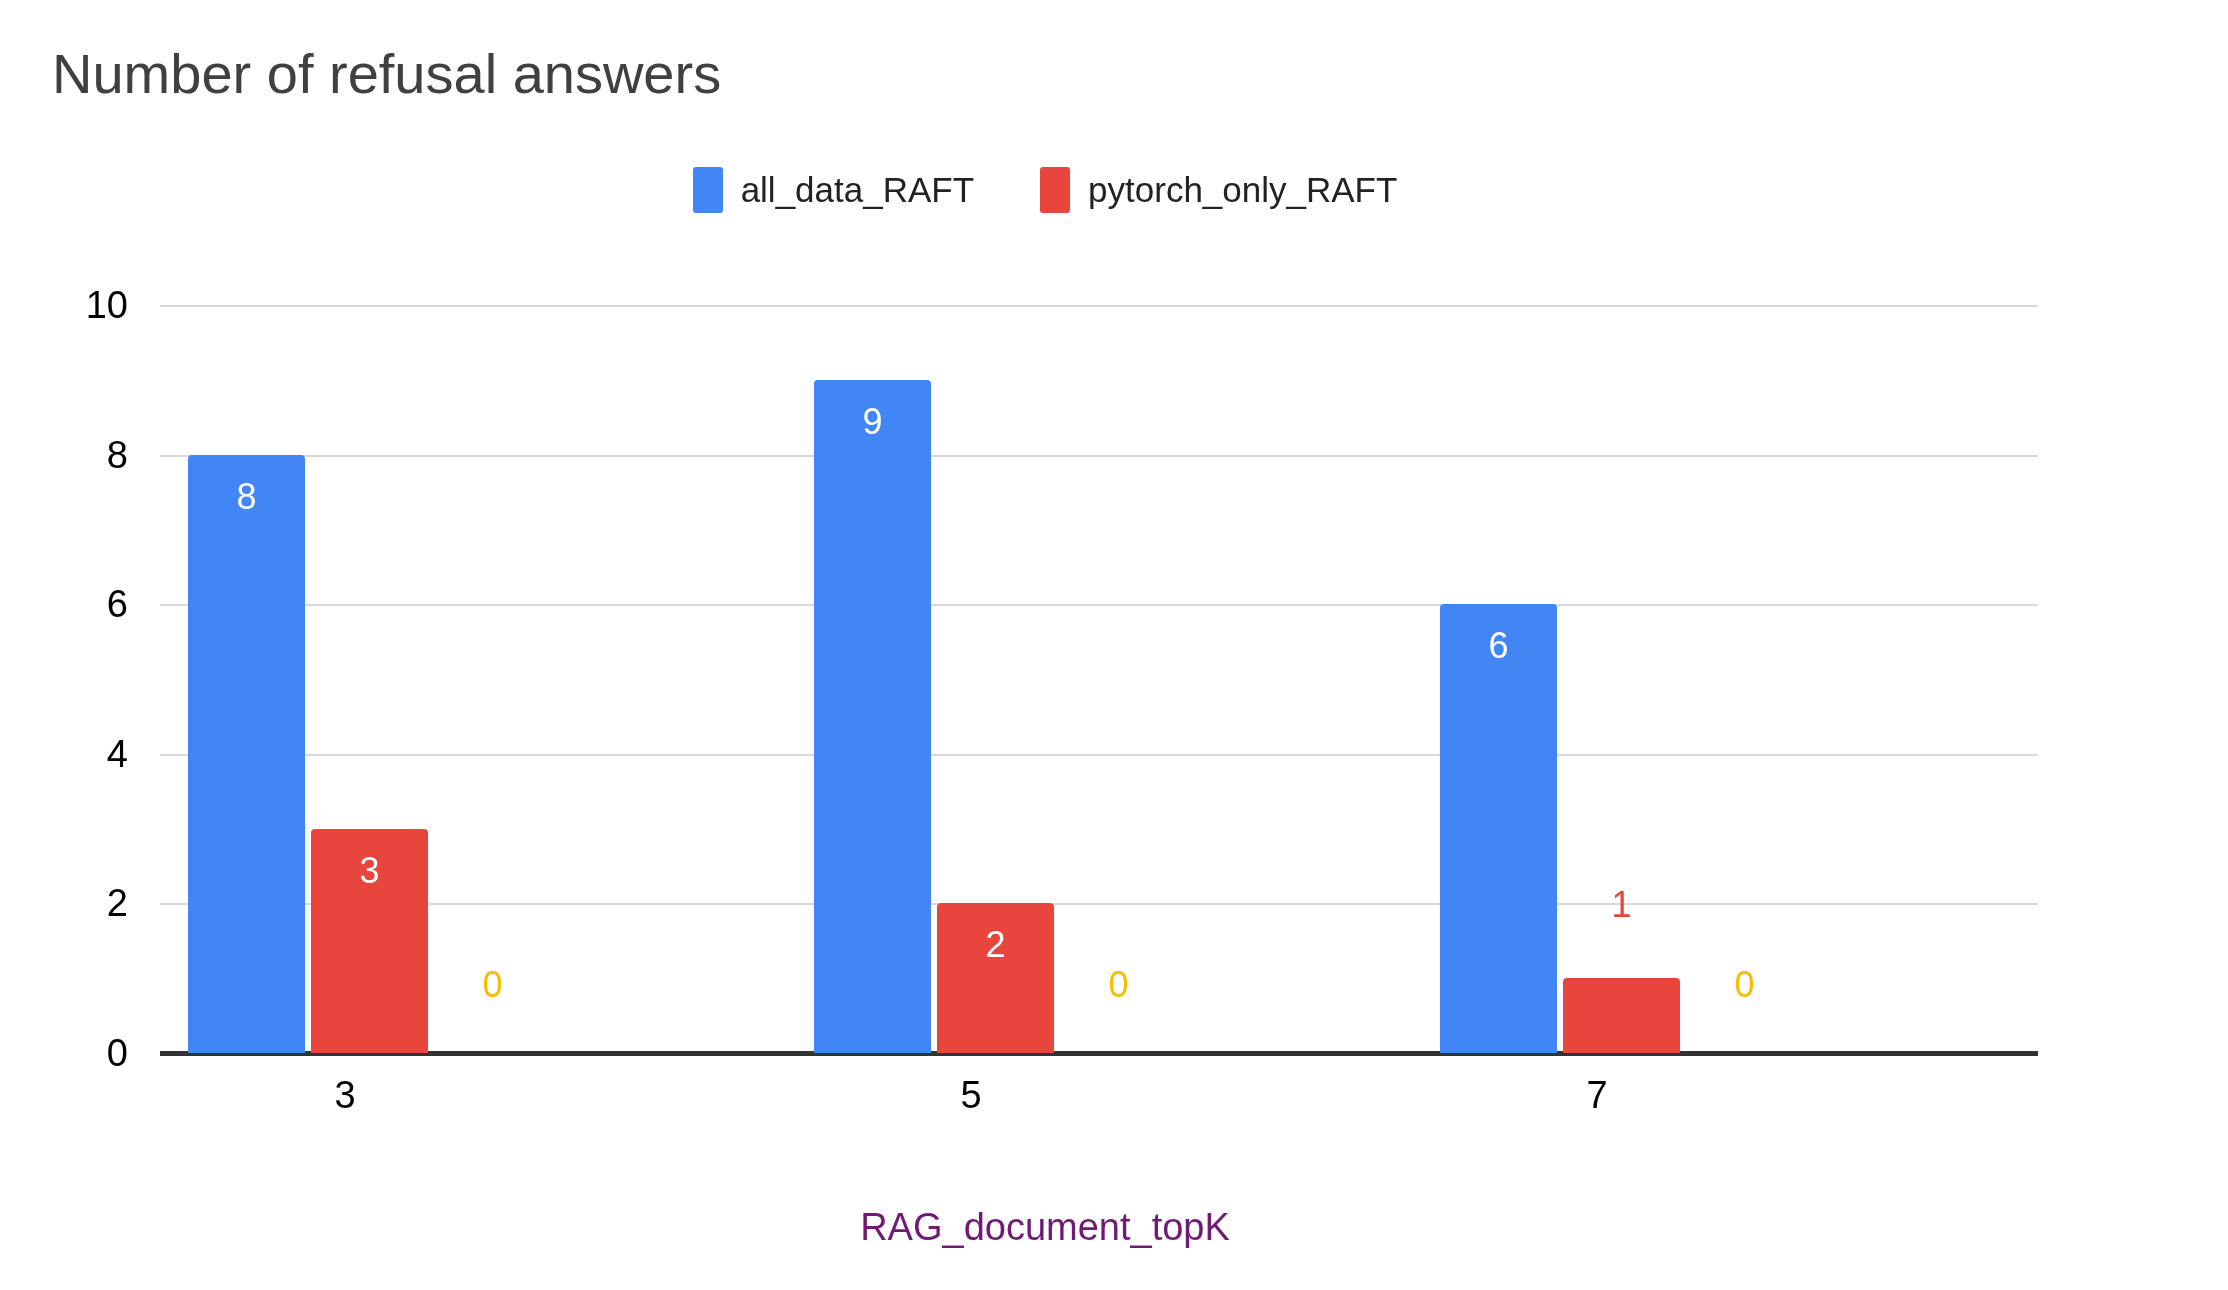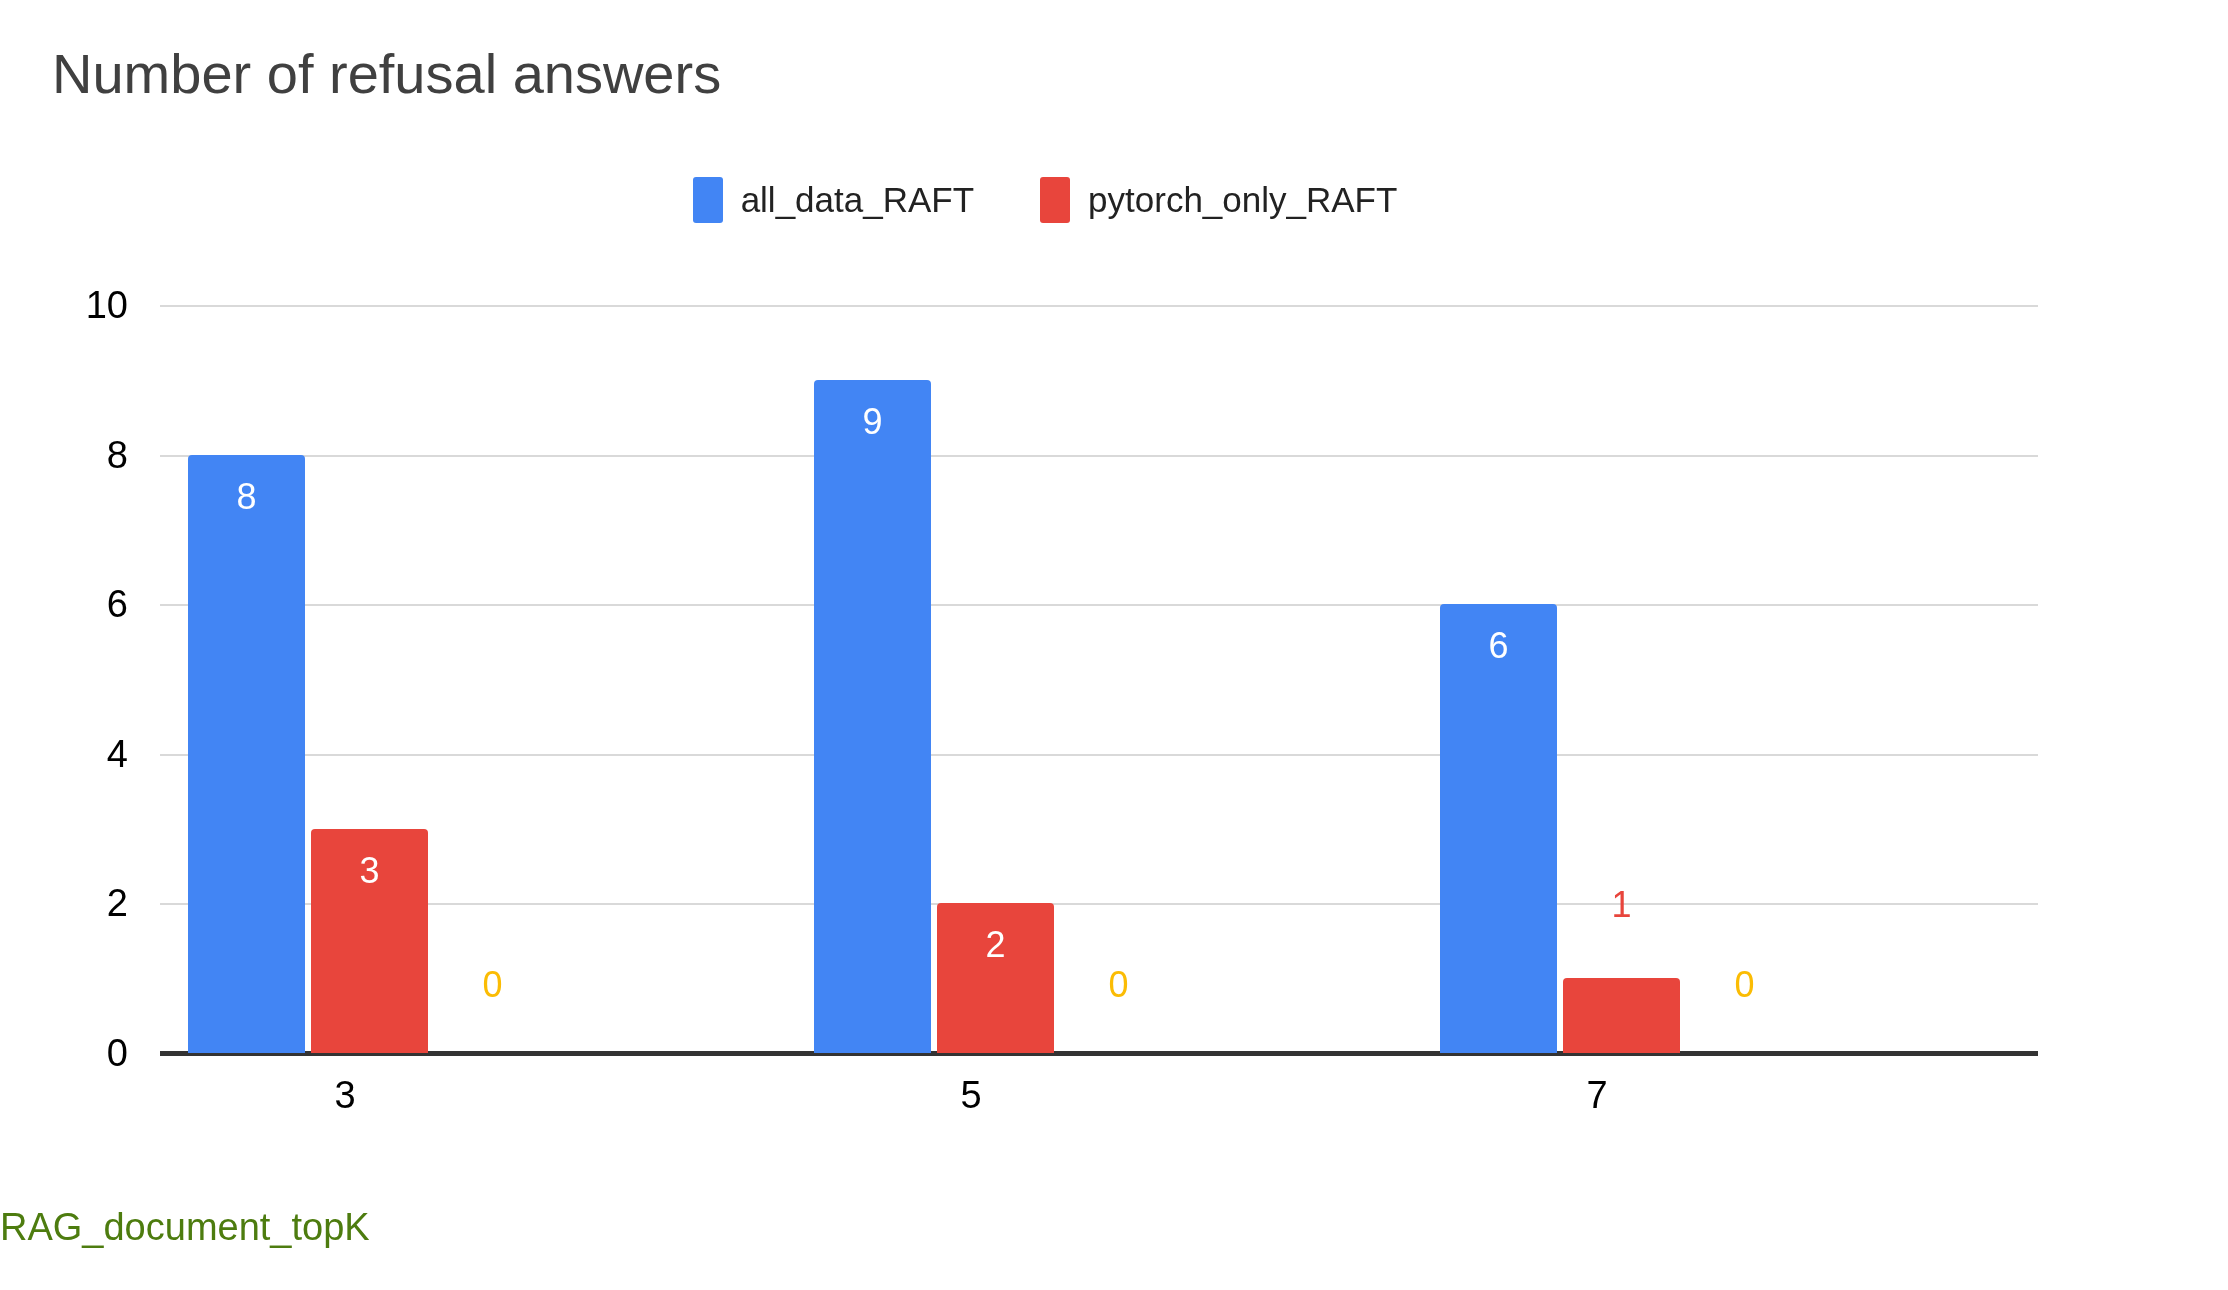--- a/index.html
+++ b/index.html
@@ -31,21 +31,21 @@
     line-height: 68px;
     color: #404040;
     font-weight: 400;
     white-space: nowrap;
   }
 
   
   .legend {
     position: absolute;
     left: 0;
-    top: 177px;
+    top: 167px;
     width: 2090px;
     display: flex;
     justify-content: center;
     align-items: center;
     gap: 66px;
     text-align: right;
   }
   .legend-item {
     display: flex;
     align-items: center;
@@ -182,24 +182,24 @@
   .xtick-inner {
     display: inline-block;
     transform: translateX(-128px);
   }
 
   .xaxis-title {
     position: absolute;
     left: 0;
     top: 1205px;
     width: 2090px;
-    text-align: left;
+    text-align: center;
     font-size: 38px;
     line-height: 44px;
-    color: #4d7c0f;
+    color: #701a75;
   }
 </style>
 </head>
 <body>
 
 <div id="chart-root">
 
   <div class="chart-title">Number of refusal answers</div>
 
   <div class="legend">

